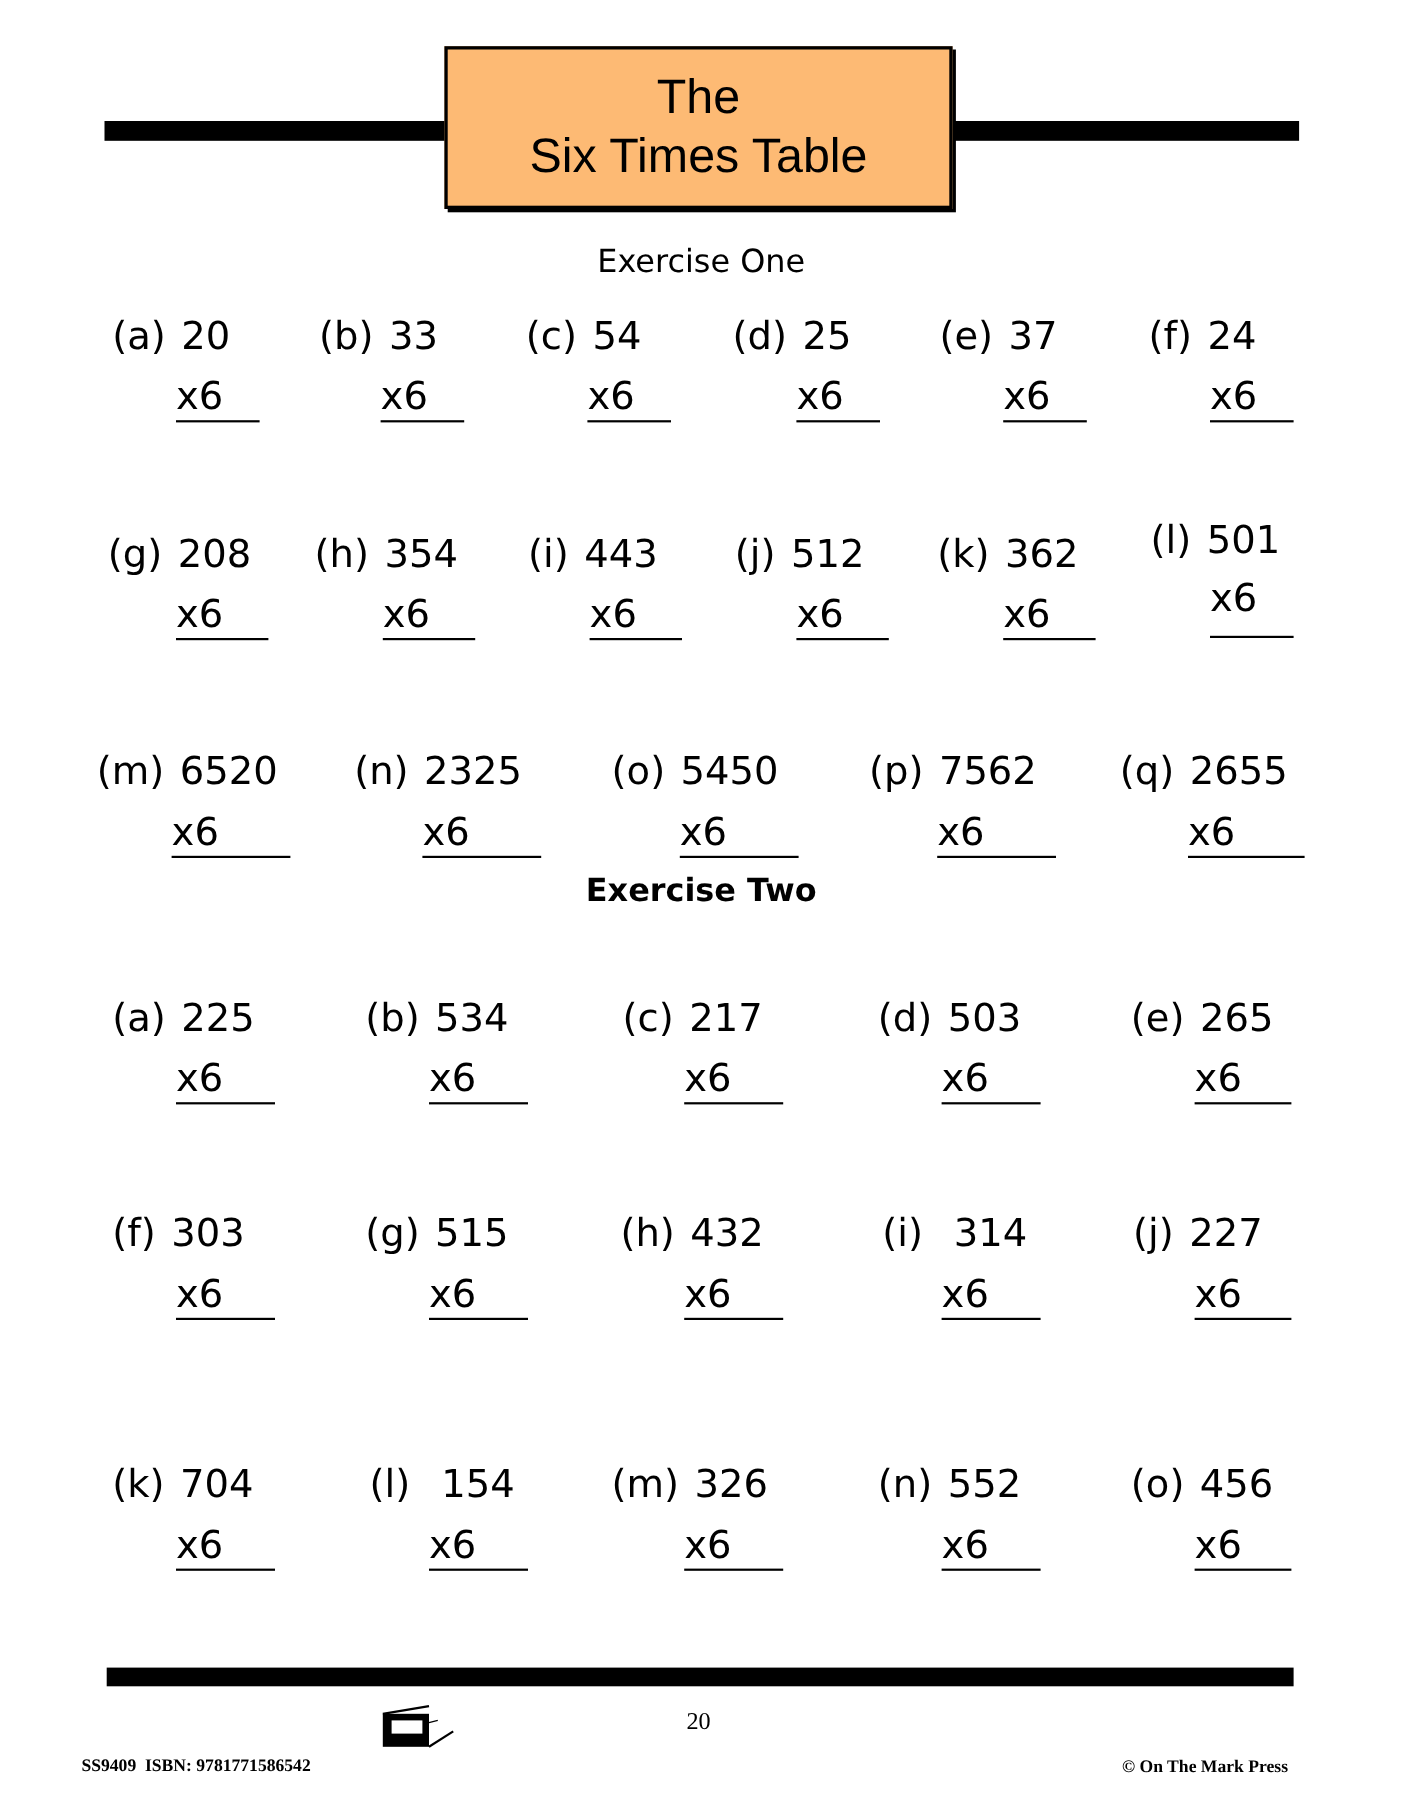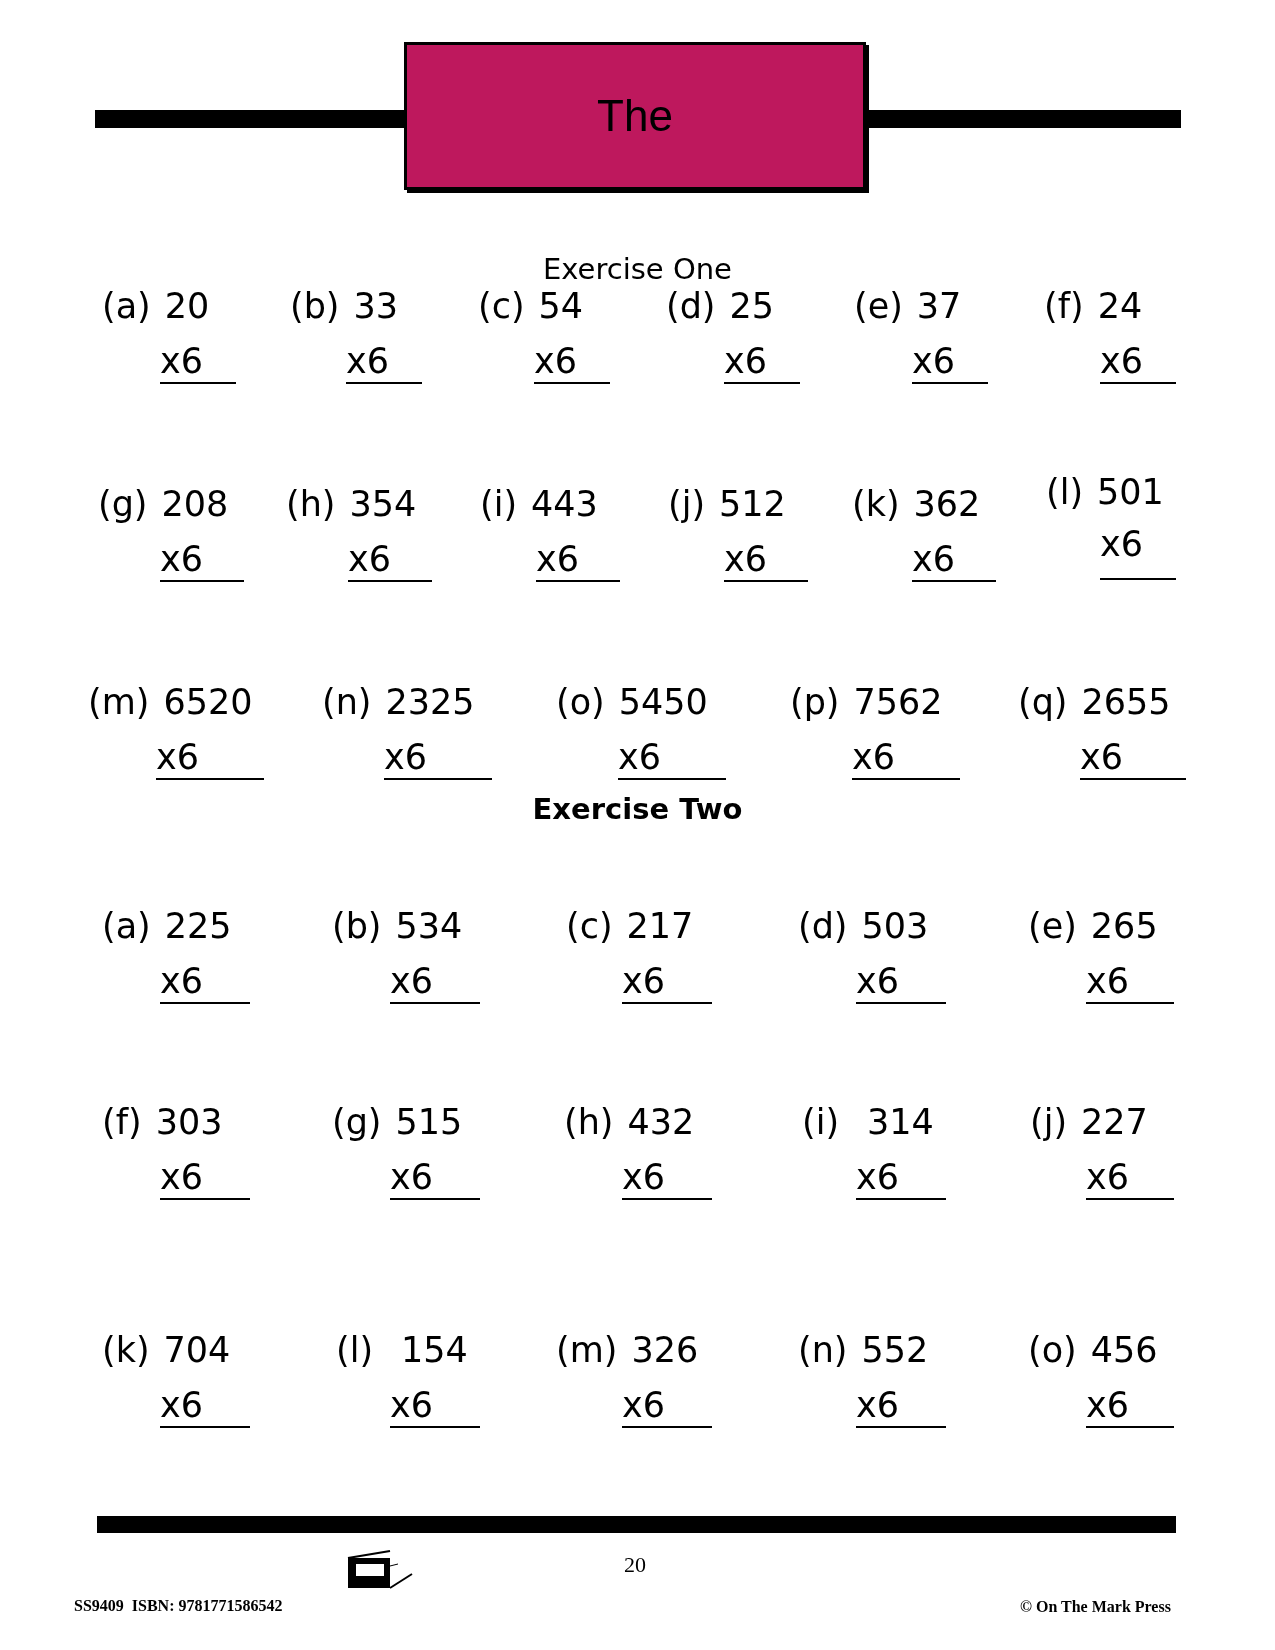--- a/index.html
+++ b/index.html
@@ -20,21 +20,21 @@
       background: #000;
     }
     .title-box {
       position: absolute;
       left: 404px;
       top: 42px;
       width: 462px;
       height: 148px;
       border: 3px solid #000;
       box-shadow: 3px 3px 0 #000;
-      background: #be185d;
+      background: #fdba74;
       box-sizing: border-box;
       display: flex;
       flex-direction: column;
       align-items: center;
       justify-content: center;
       font-family: "Liberation Sans", sans-serif;
       font-size: 44px;
       line-height: 1.2;
       text-align: center;
     }
@@ -94,23 +94,24 @@
     }
   </style>
 </head>
 <body>
 
 <div class="bar" style="left:95px; top:110px; width:312px; height:18px;"></div>
 <div class="bar" style="left:868px; top:110px; width:313px; height:18px;"></div>
 
 <div class="title-box">
   <div>The</div>
-</div>
-
-<div class="exercise-heading" style="top:220px;margin-top:32px;">Exercise One</div>
+  <div>Six Times Table</div>
+</div>
+
+<div class="exercise-heading" style="top:220px;">Exercise One</div>
 
 <div class="row" style="top:286px;">
   <div class="problem" style="left:102px;">
     <div class="top"><span class="letter">(a)</span><span class="num">20</span></div>
     <div class="mult" style="left:58px; width:76px;">x6</div>
   </div>
   <div class="problem" style="left:290px;">
     <div class="top"><span class="letter">(b)</span><span class="num">33</span></div>
     <div class="mult" style="left:56px; width:76px;">x6</div>
   </div>

